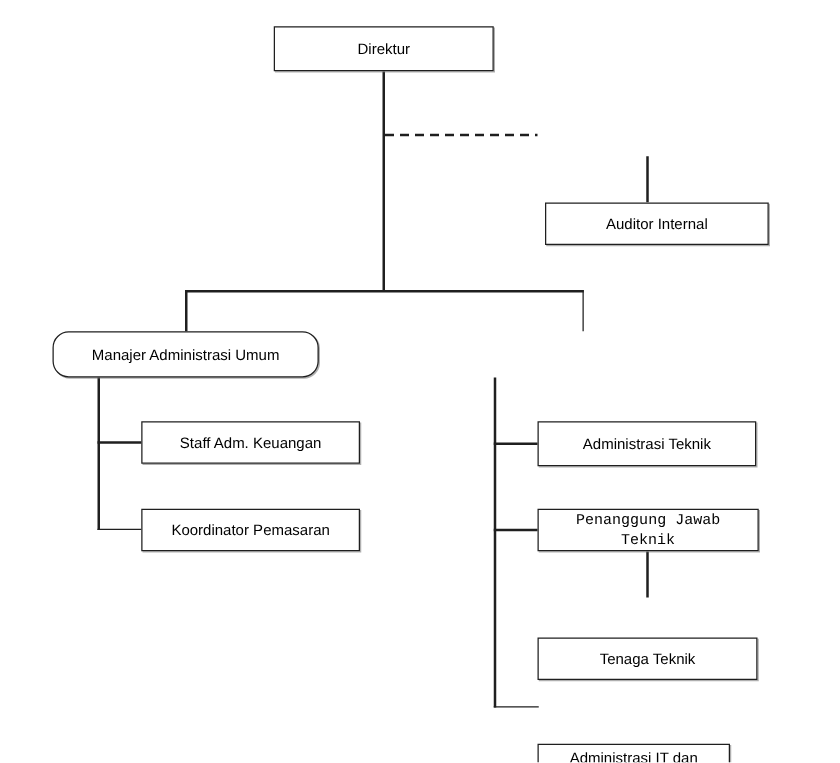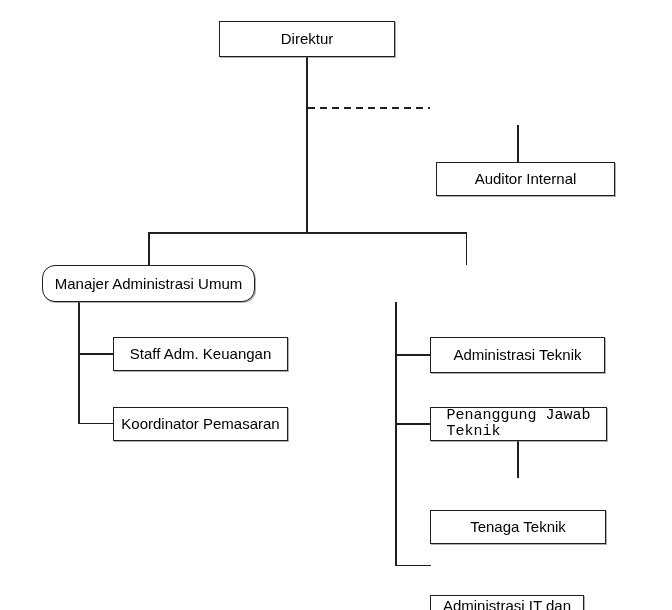--- a/index.html
+++ b/index.html
@@ -14,24 +14,25 @@
     width:672px;height:610px;
     background:var(--bg);
     font-family:"Liberation Sans",sans-serif;
     color:var(--text);
     overflow:hidden;
   }
   .node{
     position:absolute;
     box-sizing:border-box;
     display:flex;align-items:center;justify-content:center;
+    text-align:center;
     border:1.5px solid var(--line);
     background:var(--box-bg);
     box-shadow:1px 1px 0 rgba(110,110,110,0.55);
-    font-size:15px;line-height:16px;
+    font-size:12px;line-height:16px;
     white-space:pre-line;
   }
   .hline{position:absolute;height:1.5px;background:var(--line);}
   .vline{position:absolute;width:1.5px;background:var(--line);}
   .dline{
     position:absolute;height:1.8px;
     background:repeating-linear-gradient(90deg,var(--line) 0 7px,transparent 7px 12px);
   }
 
   

